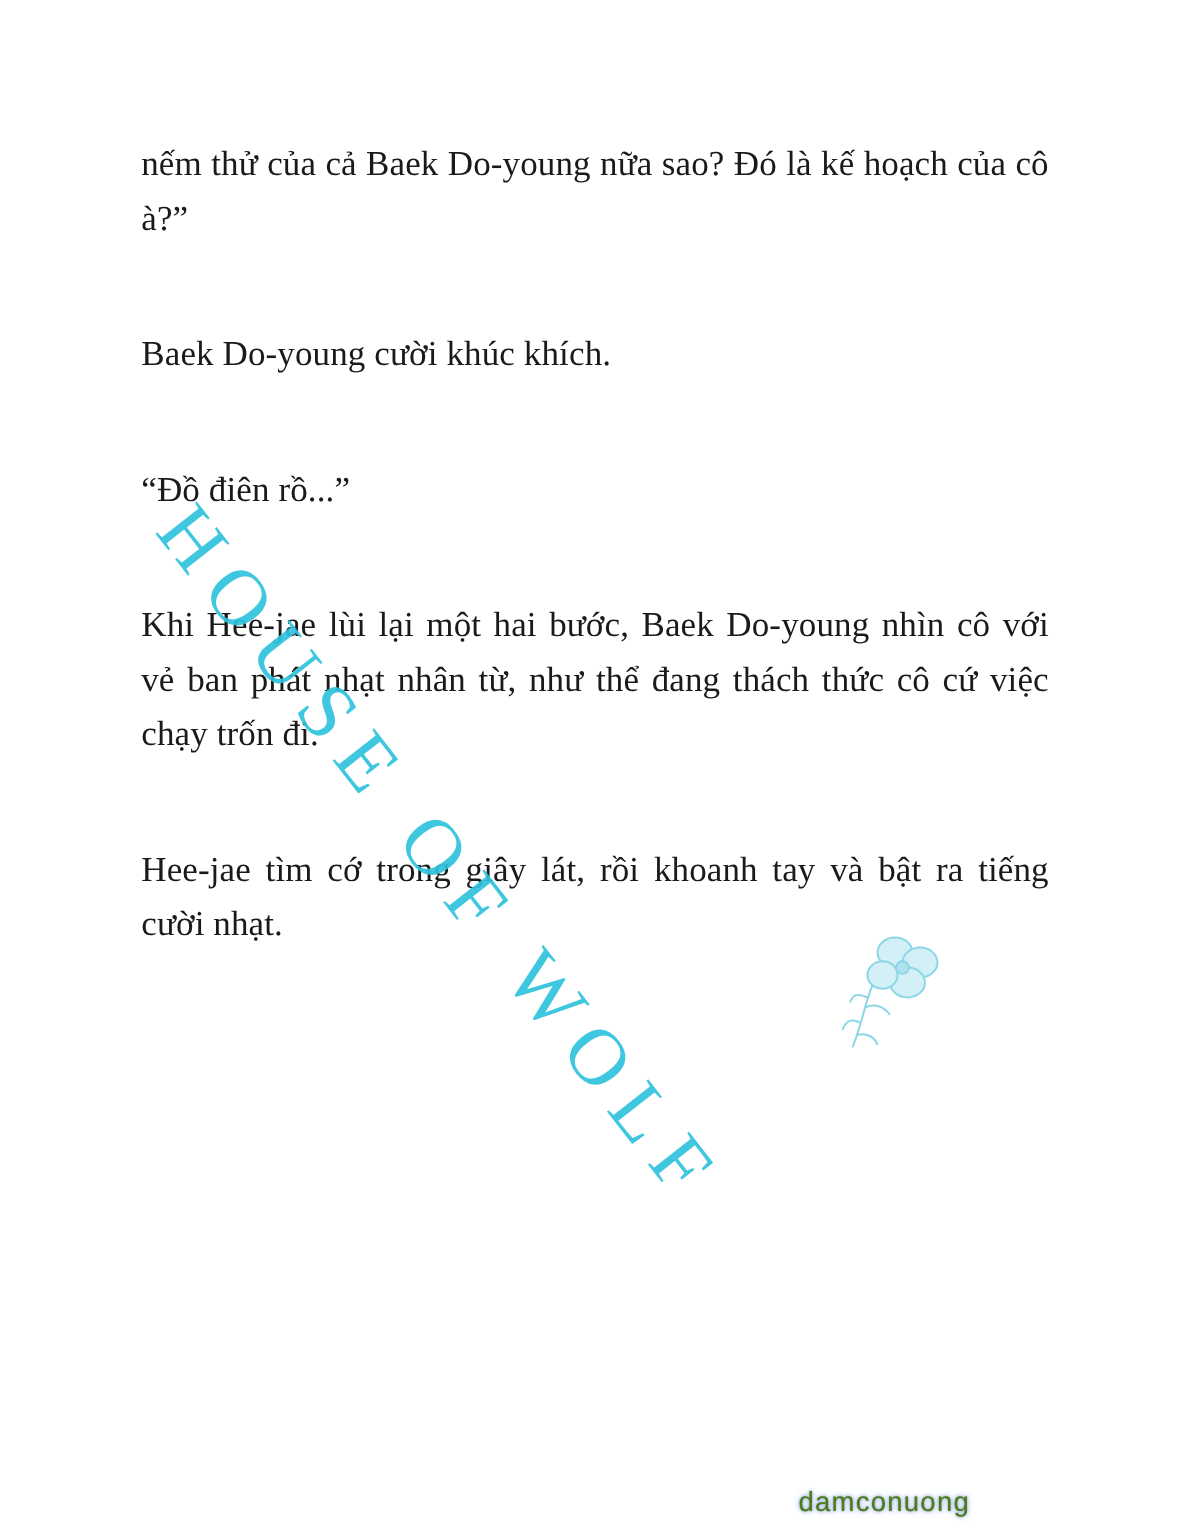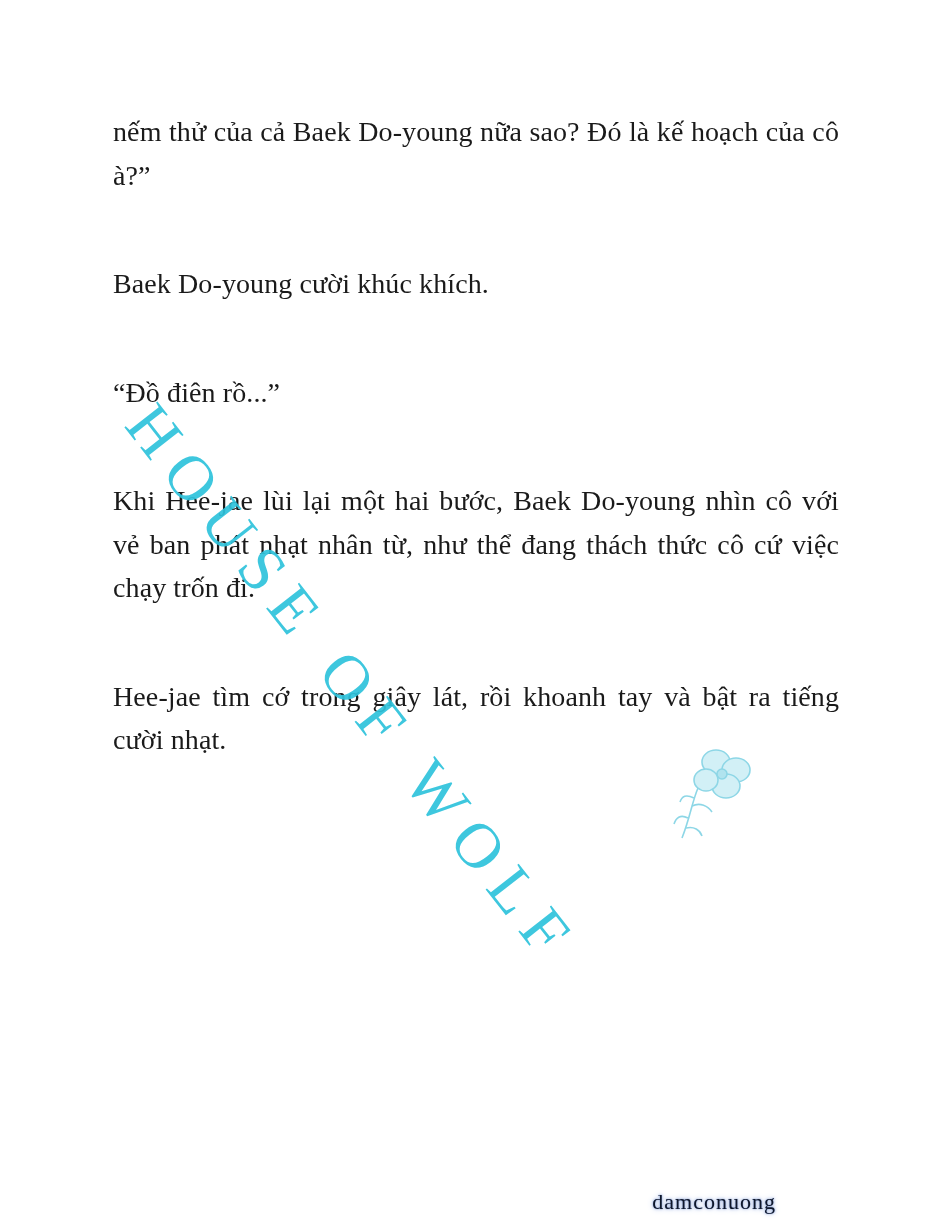--- a/index.html
+++ b/index.html
@@ -65,24 +65,24 @@
       left: 668px;
       top: 740px;
       width: 90px;
       height: 110px;
       opacity: 0.7;
     }
     .site-mark {
       position: absolute;
       right: 14px;
       bottom: 14px;
-      font-family: Liberation Serif, serif;
+      font-family: Liberation Sans, sans-serif;
       font-size: 22px;
       letter-spacing: 1px;
-      color: #0f172a;
+      color: #4d7c0f;
       text-shadow: 0 0 3px #8fa6d8, 0 0 6px #b9c8ec, 0 0 1px #6e87c4;
       z-index: 4;
       margin-top: 44px;
     }
   </style>
 </head>
 <body>
 
 <div class="page">
   <div class="text-block">

